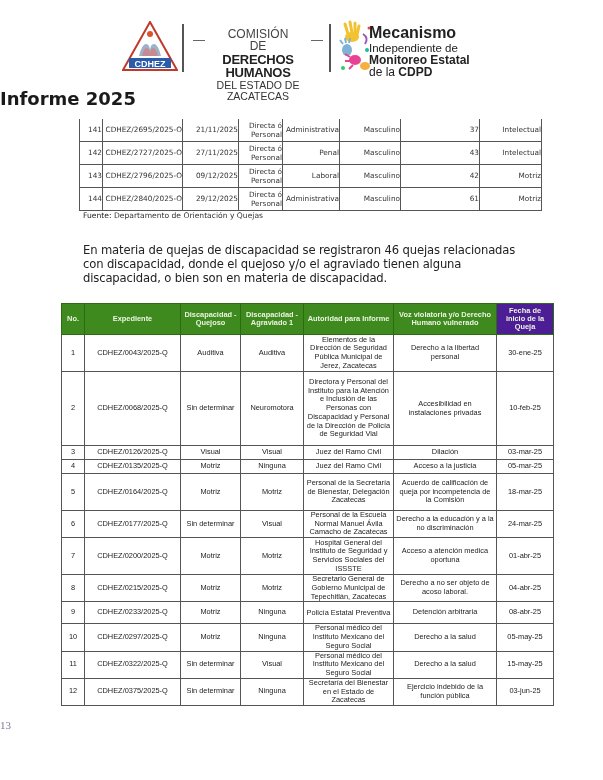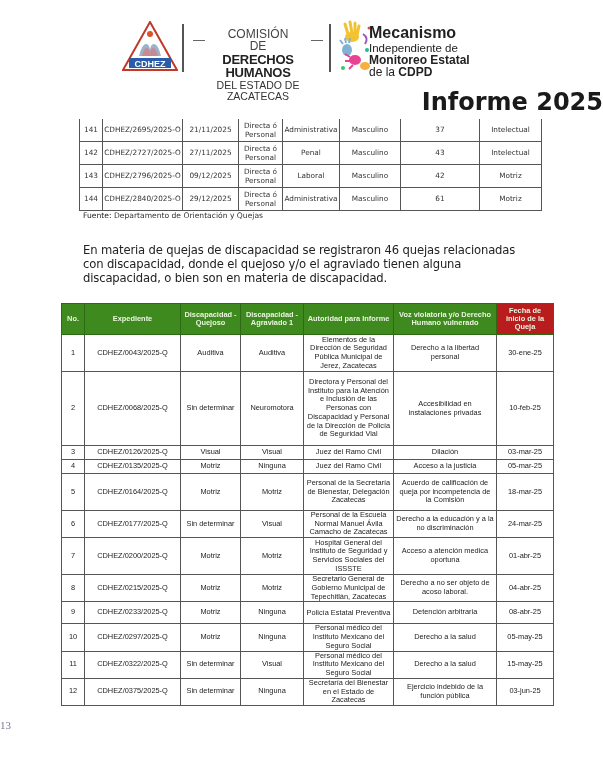--- a/index.html
+++ b/index.html
@@ -13,26 +13,26 @@
   .cdhez-text .l1 .dash { display:inline-block; width:14px; height:1px; background:#666; }
   .cdhez-text .l2 { font-size:13px; font-weight:bold; color:#222; letter-spacing:-0.3px; margin-top:1px; }
   .cdhez-text .l3 { font-size:10.5px; color:#333; margin-top:1px; }
   .hands { left:337px; top:20px; width:46px; height:56px; }
   .mec-text { left:369px; top:25px; line-height:1.05; color:#222; }
   .mec-text .m1 { font-size:16px; font-weight:bold; }
   .mec-text .m2 { font-size:11.5px; }
   .mec-text .m3 { font-size:12px; font-weight:bold; }
   .mec-text .m4 { font-size:12px; }
   .mec-text .m4 b { font-weight:bold; }
-  .title { left:0; width:603px; top:88px; text-align:right; font-family:"DejaVu Sans", sans-serif; font-weight:bold; font-size:24px; }
+  .title { left:0; width:603px; top:88px; text-align:left; font-family:"DejaVu Sans", sans-serif; font-weight:bold; font-size:18px; }
 
   
   table { border-collapse:collapse; }
   .t1 { left:79px; top:119px; font-family:"DejaVu Sans", sans-serif; font-size:7.3px; color:#333; }
-  .t1 td { border:1px solid #555; border-top:none; text-align:center; height:22px; padding:0; line-height:1.35; }
+  .t1 td { border:1px solid #555; border-top:none; text-align:right; height:22px; padding:0; line-height:1.35; }
   .t1 tr:first-child td { border-top:none; }
   .src { left:83px; top:210px; font-family:"DejaVu Sans", sans-serif; font-size:7.6px; color:#333; line-height:1.45; }
   .src b { font-weight:normal; color:#222; }
 
   .para { left:83px; top:244px; width:446px; font-family:"DejaVu Sans", sans-serif; font-size:11.6px; line-height:1.2; color:#222; letter-spacing:-0.15px; }
 
   
   .t2 { left:61px; top:303px; font-size:7.4px; color:#222; }
   .t2 th { background:#3f8a1f; color:#eaf5e0; font-weight:bold; border:1px solid #2e6a14; text-align:center; padding:0 2px; height:30px; line-height:1.1; font-size:7.4px; }
   .t2 td { border:1px solid #555; text-align:center; padding:0 2px; line-height:1.2; }
@@ -157,21 +157,21 @@
       <col style="width:57px">
   </colgroup>
   <thead>
       <tr id="t2-head">
         <th style="background: rgb(63, 138, 31);">No.</th>
         <th style="background: rgb(63, 138, 31);">Expediente</th>
         <th style="background: rgb(63, 138, 31);">Discapacidad - Quejoso</th>
         <th style="background: rgb(63, 138, 31);">Discapacidad - Agraviado 1</th>
         <th style="background: rgb(63, 138, 31);">Autoridad para Informe</th>
         <th style="background: rgb(63, 138, 31);">Voz violatoria y/o Derecho Humano vulnerado</th>
-        <th style="background: #b91c1c;">Fecha de inicio de la Queja</th>
+        <th style="background: #4c1d95;">Fecha de inicio de la Queja</th>
       </tr>
     </thead>
   <tbody id="t2-body">
       <tr style="height: 37px;">
         <td>1</td>
         <td>CDHEZ/0043/2025-Q</td>
         <td>Auditiva</td>
         <td>Auditiva</td>
         <td style="line-height: 1.18;">Elementos de la Dirección de Seguridad Pública Municipal de Jerez, Zacatecas</td>
         <td>Derecho a la libertad personal</td>

